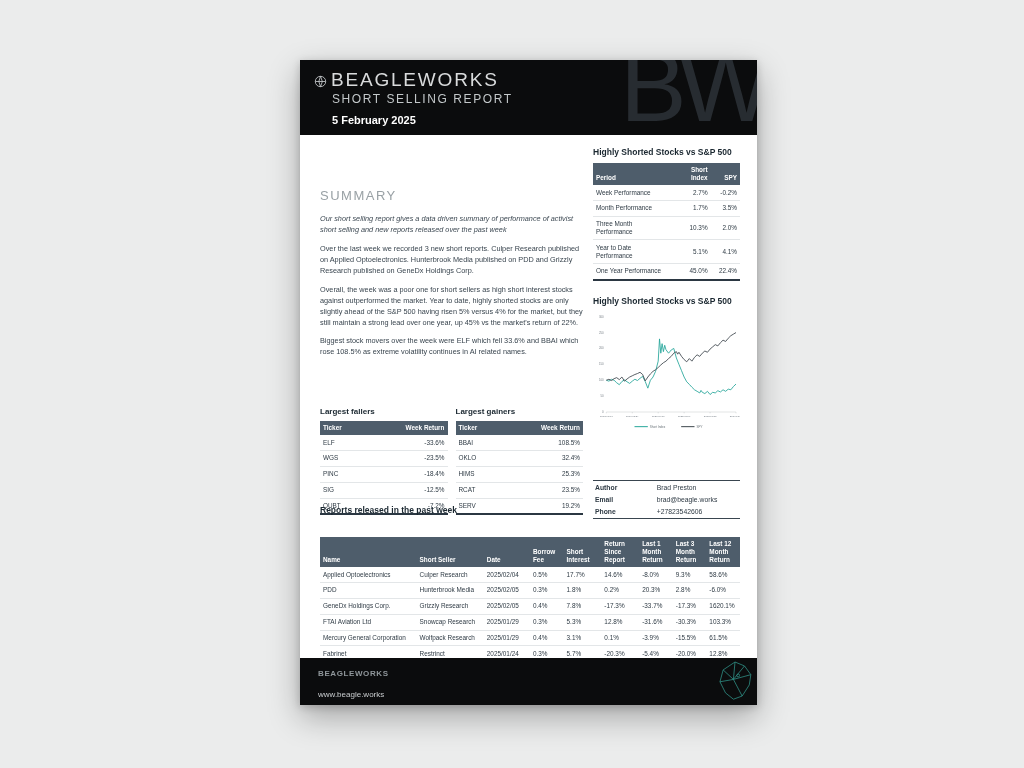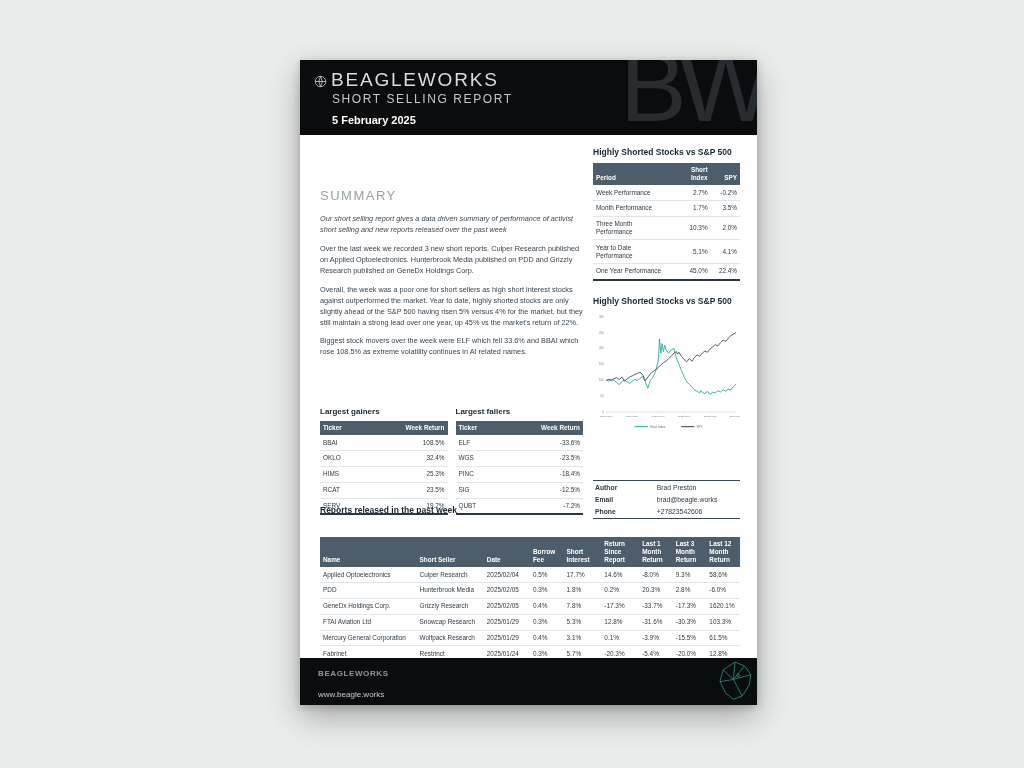--- a/index.html
+++ b/index.html
@@ -186,81 +186,81 @@
               <tr>
                 <td>Phone</td>
                 <td>+27823542606</td>
               </tr>
             </tbody>
           </table>
       </section>
 
       <div class="movers">
         <div class="mover">
-          <h3>Largest gainers</h3>
+          <h3>Largest fallers</h3>
           <table class="data">
               <thead>
                 <tr>
                   <th>Ticker</th>
                   <th>Week Return</th>
                 </tr>
               </thead>
               <tbody>
                 <tr>
-                  <td>BBAI</td>
-                  <td>108.5%</td>
-                </tr>
-                <tr>
-                  <td>OKLO</td>
-                  <td>32.4%</td>
-                </tr>
-                <tr>
-                  <td>HIMS</td>
-                  <td>25.3%</td>
-                </tr>
-                <tr>
-                  <td>RCAT</td>
-                  <td>23.5%</td>
-                </tr>
-                <tr>
-                  <td>SERV</td>
-                  <td>19.2%</td>
+                  <td>ELF</td>
+                  <td>-33.6%</td>
+                </tr>
+                <tr>
+                  <td>WGS</td>
+                  <td>-23.5%</td>
+                </tr>
+                <tr>
+                  <td>PINC</td>
+                  <td>-18.4%</td>
+                </tr>
+                <tr>
+                  <td>SIG</td>
+                  <td>-12.5%</td>
+                </tr>
+                <tr>
+                  <td>QUBT</td>
+                  <td>-7.2%</td>
                 </tr>
               </tbody>
             </table>
         </div>
         <div class="mover">
-          <h3>Largest fallers</h3>
+          <h3>Largest gainers</h3>
           <table class="data">
               <thead>
                 <tr>
                   <th>Ticker</th>
                   <th>Week Return</th>
                 </tr>
               </thead>
               <tbody>
                 <tr>
-                  <td>ELF</td>
-                  <td>-33.6%</td>
-                </tr>
-                <tr>
-                  <td>WGS</td>
-                  <td>-23.5%</td>
-                </tr>
-                <tr>
-                  <td>PINC</td>
-                  <td>-18.4%</td>
-                </tr>
-                <tr>
-                  <td>SIG</td>
-                  <td>-12.5%</td>
-                </tr>
-                <tr>
-                  <td>QUBT</td>
-                  <td>-7.2%</td>
+                  <td>BBAI</td>
+                  <td>108.5%</td>
+                </tr>
+                <tr>
+                  <td>OKLO</td>
+                  <td>32.4%</td>
+                </tr>
+                <tr>
+                  <td>HIMS</td>
+                  <td>25.3%</td>
+                </tr>
+                <tr>
+                  <td>RCAT</td>
+                  <td>23.5%</td>
+                </tr>
+                <tr>
+                  <td>SERV</td>
+                  <td>19.2%</td>
                 </tr>
               </tbody>
             </table>
         </div>
       </div>
 
       <section class="reports">
         <h3 class="sec">Reports released in the past week</h3>
         <table class="data">
             <thead>

